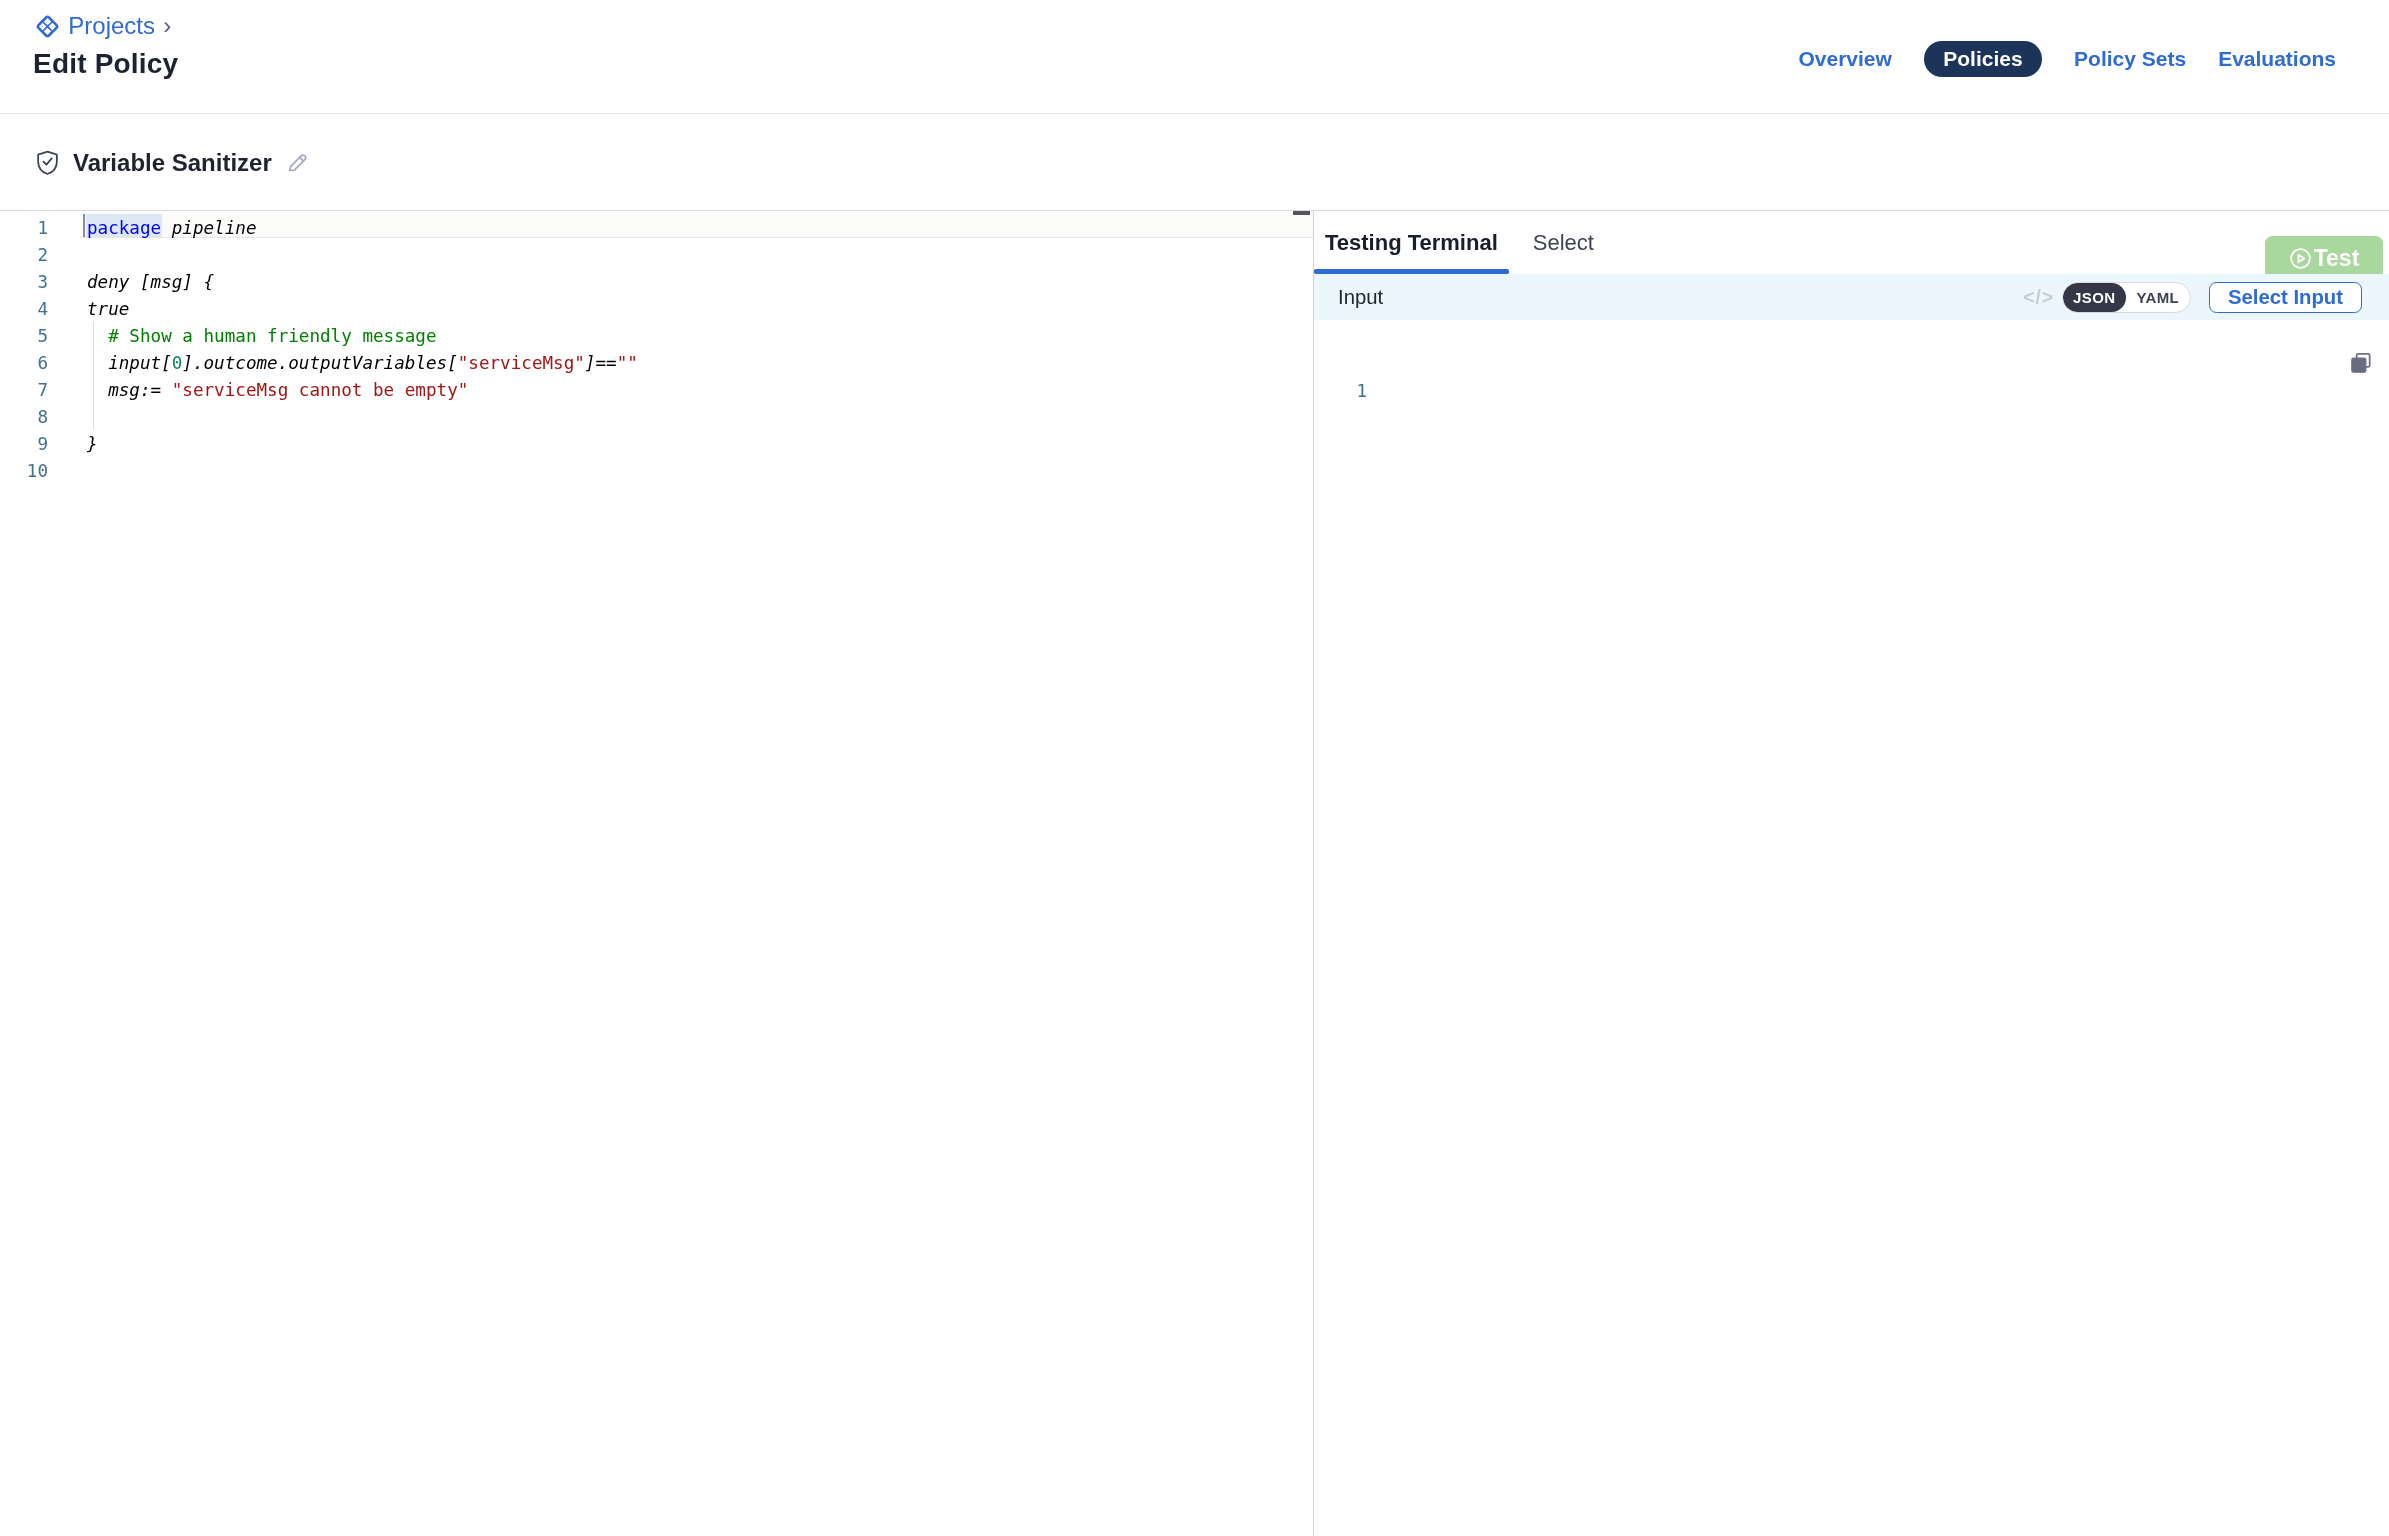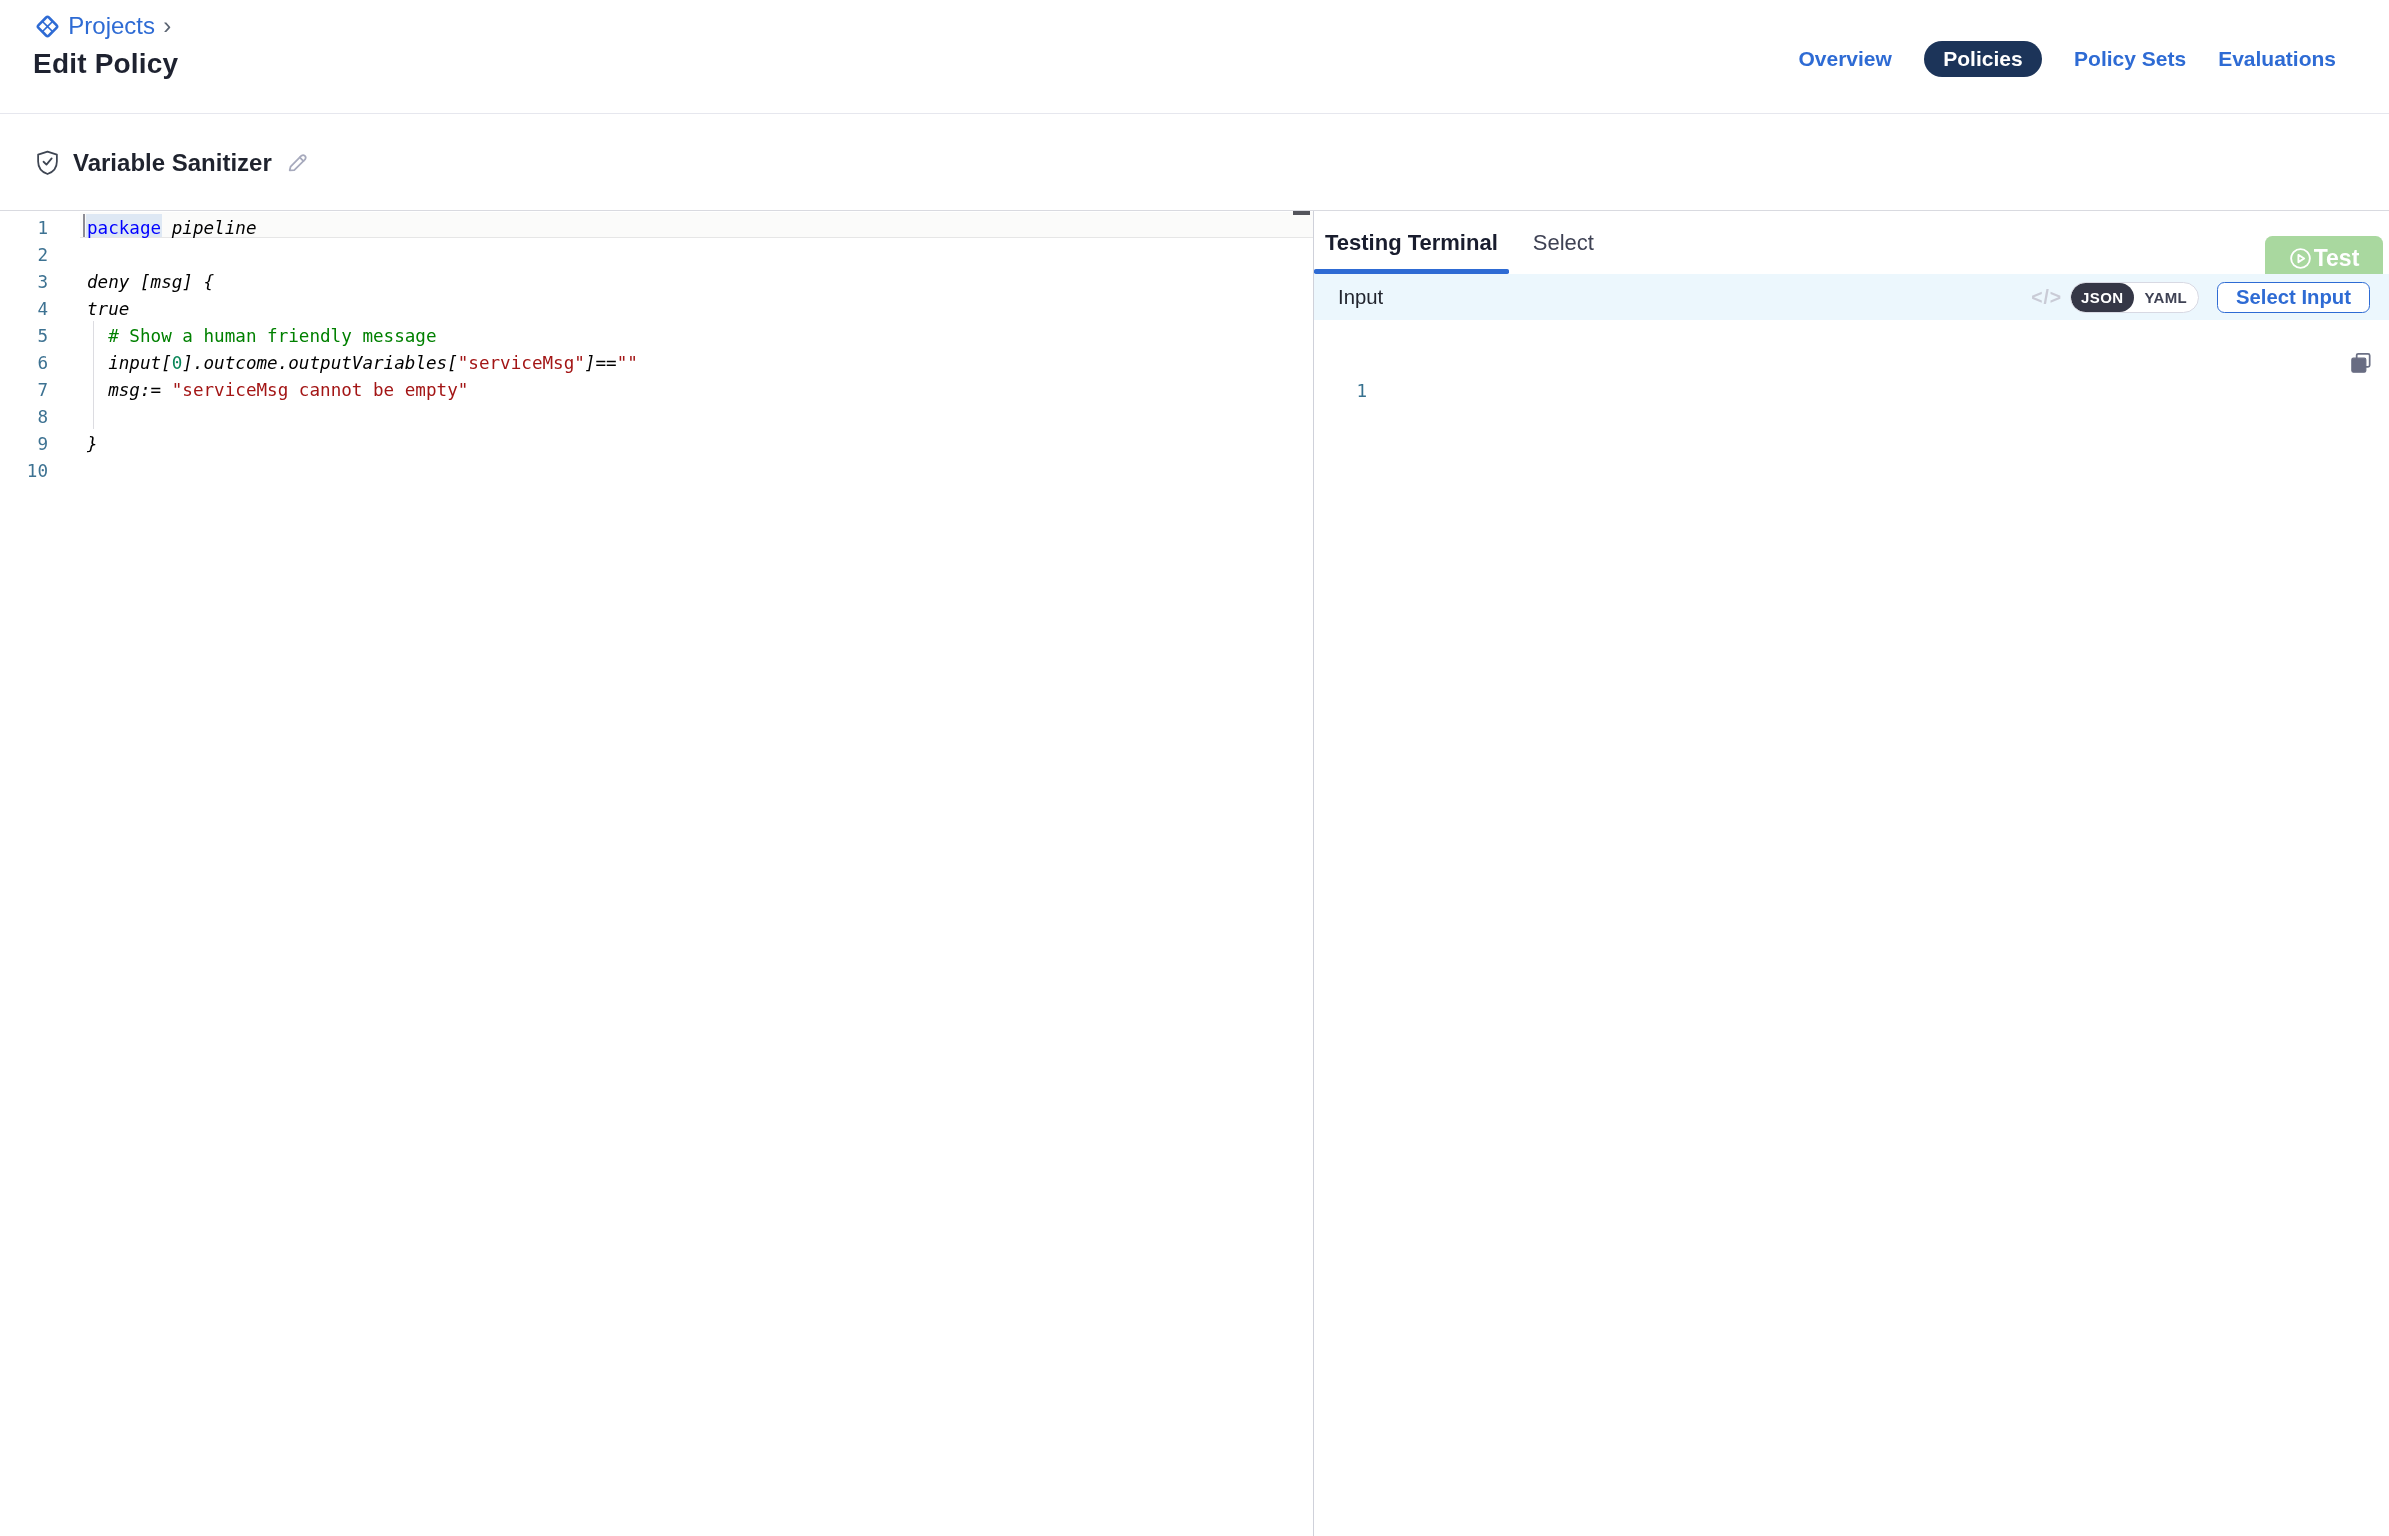--- a/index.html
+++ b/index.html
@@ -61,21 +61,21 @@
   .terminal-tabbar { position:absolute; left:0; top:0; width:100%; height:63px; background:#fff; display:flex; align-items:stretch; }
   .terminal-tab { position:relative; display:flex; align-items:center; padding:0 11px; font-size:22px; cursor:pointer; color:var(--tabInactive,#3f4254); }
   .terminal-tab.active { font-weight:700; color:#191d2e; }
   .terminal-tab.active::after { content:""; position:absolute; left:0; right:0; bottom:0; height:4.6px; background:var(--accent,#2e6bd4); border-radius:1.8px; }
   .terminal-tab + .terminal-tab { margin-left:13px; }
   .btn-test { position:absolute; right:6.5px; top:9.2px; width:118px; height:45px; border:none; border-radius:7.4px;
     background:var(--testGreen,#a9d89f); color:#fff; font-size:23px; font-weight:700; font-family:inherit;
     display:flex; align-items:center; justify-content:center; gap:1px; cursor:default;margin-top:16px; }
 
   .input-header { position:absolute; left:0; top:63px; width:100%; height:46px; background:var(--panelBlue,#ecf7fd);
-    display:flex; align-items:center; padding:0 19px 0 24px; }
+    display:flex; align-items:center; padding:0 27px 0 24px; }
   .input-label { font-size:20.3px; color:#22252e; }
   .input-header .spacer { flex:1; }
   .code-glyph-icon { color:#c9cbd6; font-size:19.4px; font-weight:700; letter-spacing:0.9px; margin-right:7.4px; font-family:"Liberation Sans",sans-serif; }
   .format-toggle { width:129px; height:31px; background:#fff; border:0.9px solid #d8d9e3; border-radius:15.7px;
     display:flex; align-items:center; overflow:hidden; margin-right:18.5px; cursor:pointer; }
   .format-opt { flex:1; height:100%; display:flex; align-items:center; justify-content:center;
     font-size:15px; font-weight:700; letter-spacing:0.4px; color:#3f4254; }
   .format-opt.selected { background:var(--toggleDark,#353746); color:#fff; border-radius:15.7px; }
   .btn-select-input { width:153px; height:31px; border-radius:7.4px; border:1.5px solid var(--accent,#2e6bd4);
     background:#fff; color:var(--accent,#2e6bd4); font-size:20.3px; font-weight:600; font-family:inherit; cursor:pointer; }

